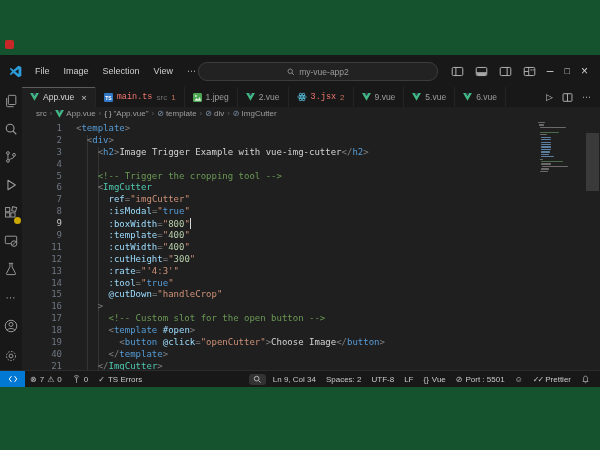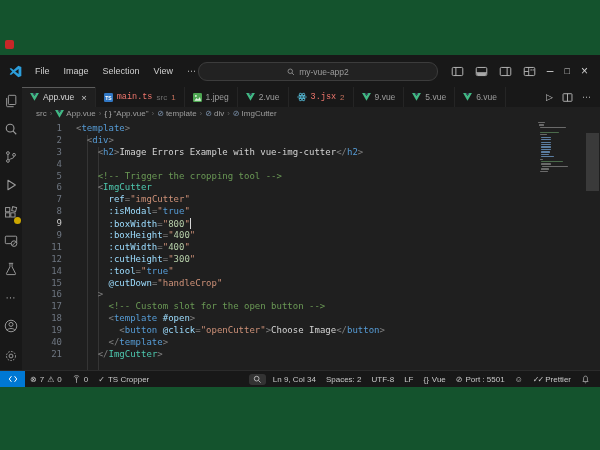--- a/index.html
+++ b/index.html
@@ -327,30 +327,31 @@
         <span>ImgCutter</span>
       </span>
     </div>
 
   <div id="editor">
     <div class="indent-guide" style="left:64.8px;top:15px;height:235px;"></div>
     <div class="indent-guide" style="left:75.7px;top:27px;height:223px;"></div>
     <div id="codelines">
         <div class="code-line"><span class="gutter">1</span><span class="ltext"><span class="tk-p">&lt;</span><span class="tk-t">template</span><span class="tk-p">&gt;</span></span></div>
         <div class="code-line"><span class="gutter">2</span><span class="ltext"><span class="tk-w">  </span><span class="tk-p">&lt;</span><span class="tk-t">div</span><span class="tk-p">&gt;</span></span></div>
-        <div class="code-line"><span class="gutter">3</span><span class="ltext"><span class="tk-w">    </span><span class="tk-p">&lt;</span><span class="tk-t">h2</span><span class="tk-p">&gt;</span><span class="tk-x">Image Errors Example with vue-img-cutter</span><span class="tk-p">&lt;/</span><span class="tk-t">h2</span><span class="tk-p">&gt;</span></span></div>
+        <div class="code-line"><span class="gutter">3</span><span class="ltext"><span class="tk-w">    </span><span class="tk-p">&lt;</span><span class="tk-t">h2</span><span class="tk-p">&gt;</span><span class="tk-x">Image Trigger Example with vue-img-cutter</span><span class="tk-p">&lt;/</span><span class="tk-t">h2</span><span class="tk-p">&gt;</span></span></div>
         <div class="code-line"><span class="gutter">4</span><span class="ltext"></span></div>
         <div class="code-line"><span class="gutter">5</span><span class="ltext"><span class="tk-w">    </span><span class="tk-c">&lt;!-- Trigger the cropping tool --&gt;</span></span></div>
         <div class="code-line"><span class="gutter">6</span><span class="ltext"><span class="tk-w">    </span><span class="tk-p">&lt;</span><span class="tk-comp">ImgCutter</span></span></div>
         <div class="code-line"><span class="gutter">7</span><span class="ltext"><span class="tk-w">      </span><span class="tk-a">ref</span><span class="tk-p">=</span><span class="tk-s">"imgCutter"</span></span></div>
         <div class="code-line"><span class="gutter">8</span><span class="ltext"><span class="tk-w">      </span><span class="tk-a">:isModal</span><span class="tk-p">=</span><span class="tk-s">"</span><span class="tk-k">true</span><span class="tk-s">"</span></span></div>
         <div class="code-line"><span class="gutter cur-ln">9</span><span class="ltext"><span class="tk-w">      </span><span class="tk-a">:boxWidth</span><span class="tk-p">=</span><span class="tk-s">"</span><span class="tk-n">800</span><span class="tk-s">"</span><span class="caret"></span></span></div>
-        <div class="code-line"><span class="gutter">9</span><span class="ltext"><span class="tk-w">      </span><span class="tk-a">:boxHeight</span><span class="tk-p">=</span><span class="tk-s">"</span><span class="tk-n">400</span><span class="tk-s">"</span></span></div>
+        <div class="code-line"><span class="gutter">9</span><span class="ltext"><span class="tk-w">      </span><span class="tk-a">:template</span><span class="tk-p">=</span><span class="tk-s">"</span><span class="tk-n">400</span><span class="tk-s">"</span></span></div>
         <div class="code-line"><span class="gutter">11</span><span class="ltext"><span class="tk-w">      </span><span class="tk-a">:cutWidth</span><span class="tk-p">=</span><span class="tk-s">"</span><span class="tk-n">400</span><span class="tk-s">"</span></span></div>
         <div class="code-line"><span class="gutter">12</span><span class="ltext"><span class="tk-w">      </span><span class="tk-a">:cutHeight</span><span class="tk-p">=</span><span class="tk-s">"</span><span class="tk-n">300</span><span class="tk-s">"</span></span></div>
+        <div class="code-line"><span class="gutter">13</span><span class="ltext"><span class="tk-w">      </span><span class="tk-a">:rate</span><span class="tk-p">=</span><span class="tk-s">"'4:3'"</span></span></div>
         <div class="code-line"><span class="gutter">14</span><span class="ltext"><span class="tk-w">      </span><span class="tk-a">:tool</span><span class="tk-p">=</span><span class="tk-s">"</span><span class="tk-k">true</span><span class="tk-s">"</span></span></div>
         <div class="code-line"><span class="gutter">15</span><span class="ltext"><span class="tk-w">      </span><span class="tk-a">@cutDown</span><span class="tk-p">=</span><span class="tk-s">"handleCrop"</span></span></div>
         <div class="code-line"><span class="gutter">16</span><span class="ltext"><span class="tk-w">    </span><span class="tk-p">&gt;</span></span></div>
         <div class="code-line"><span class="gutter">17</span><span class="ltext"><span class="tk-w">      </span><span class="tk-c">&lt;!-- Custom slot for the open button --&gt;</span></span></div>
         <div class="code-line"><span class="gutter">18</span><span class="ltext"><span class="tk-w">      </span><span class="tk-p">&lt;</span><span class="tk-t">template</span><span class="tk-w"> </span><span class="tk-a">#open</span><span class="tk-p">&gt;</span></span></div>
         <div class="code-line"><span class="gutter">19</span><span class="ltext"><span class="tk-w">        </span><span class="tk-p">&lt;</span><span class="tk-t">button</span><span class="tk-w"> </span><span class="tk-a">@click</span><span class="tk-p">=</span><span class="tk-s">"openCutter"</span><span class="tk-p">&gt;</span><span class="tk-x">Choose Image</span><span class="tk-p">&lt;/</span><span class="tk-t">button</span><span class="tk-p">&gt;</span></span></div>
         <div class="code-line"><span class="gutter">40</span><span class="ltext"><span class="tk-w">      </span><span class="tk-p">&lt;/</span><span class="tk-t">template</span><span class="tk-p">&gt;</span></span></div>
         <div class="code-line"><span class="gutter">21</span><span class="ltext"><span class="tk-w">    </span><span class="tk-p">&lt;/</span><span class="tk-comp">ImgCutter</span><span class="tk-p">&gt;</span></span></div>
       </div>
     <div id="minimap">
@@ -393,21 +394,21 @@
     </div>
     <div class="sb-item">
       <svg width="9" height="9" viewBox="0 0 16 16">
           <path d="M8 7v7M5.3 5.4a3.6 3.6 0 0 1 5.4 0M3.2 3.2a6.4 6.4 0 0 1 9.6 0" fill="none" stroke="#c8c8c8" stroke-width="1.2"></path>
           <circle cx="8" cy="7" r="1.1" fill="#c8c8c8"></circle>
         </svg>
       <span>0</span>
     </div>
     <div class="sb-item">
       <span class="sb-glyph">✓</span>
-      <span>TS Cropper</span>
+      <span>TS Errors</span>
     </div>
     <div class="sb-right">
       <div class="sb-zoom">
         <svg width="9" height="9" viewBox="0 0 16 16">
             <circle cx="6.5" cy="6.5" r="4.2" fill="none" stroke="#c8c8c8" stroke-width="1.5"></circle>
             <path d="M9.8 9.8 13.5 13.5" stroke="#c8c8c8" stroke-width="1.5"></path>
           </svg>
       </div>
       <div class="sb-item">
           <span>Ln 9, Col 34</span>

